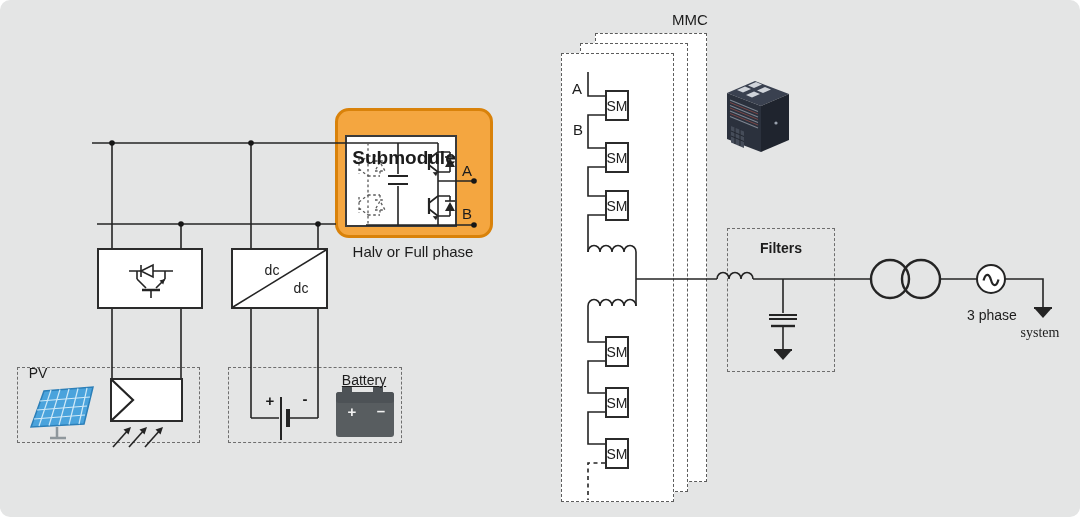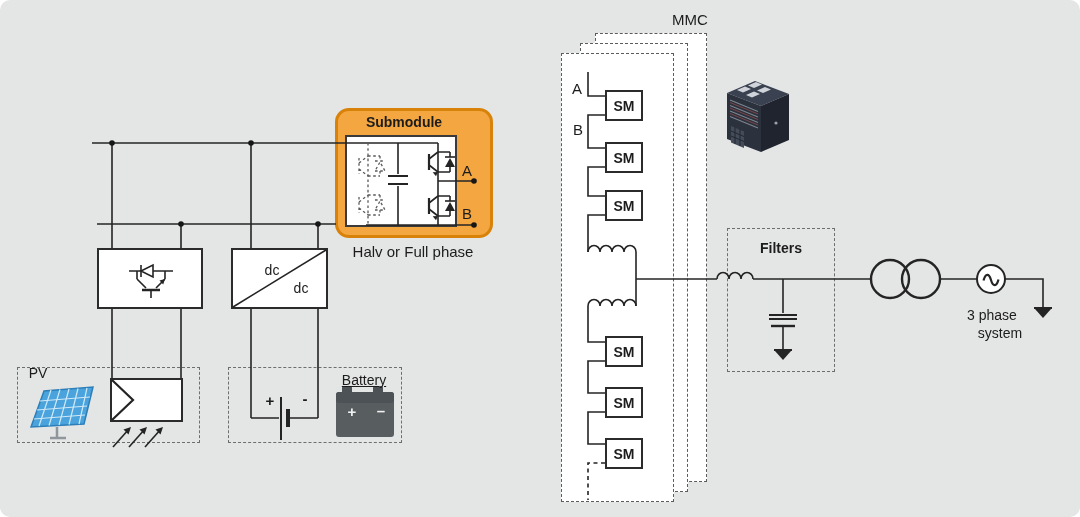--- a/index.html
+++ b/index.html
@@ -4,27 +4,27 @@
 <style>
   html,body{margin:0;padding:0;background:#ffffff;font-family:"Liberation Sans",sans-serif;}
   .stage{position:relative;width:1080px;height:517px;background:#e4e5e5;border-radius:10px;overflow:hidden;}
   .stage *{box-sizing:border-box;}
   .layer-boxes{position:absolute;inset:0;z-index:1;}
   .layer-svg{position:absolute;inset:0;z-index:2;pointer-events:none;}
   .layer-labels{position:absolute;inset:0;z-index:3;pointer-events:none;}
   .dashed-box{position:absolute;border:1.6px dashed #6e6e6e;}
   .mmc-box{position:absolute;border:1.6px dashed #5c5c5c;background:#ffffff;}
   .solid-box{position:absolute;background:#ffffff;border:2px solid #2b2b2b;}
-  .sm-box{position:absolute;left:605px;width:38px;height:31px;background:#fff;border:2px solid #2b2b2b;
-          display:flex;align-items:center;justify-content:center;font-size:14px;color:#1c1c1c;font-weight:bold;}
+  .sm-box{position:absolute;left:605px;width:24px;height:31px;background:#fff;border:2px solid #2b2b2b;
+          display:flex;align-items:center;justify-content:center;font-size:14px;color:#1c1c1c;}
   .orange-box{position:absolute;left:335px;top:108px;width:158px;height:130px;background:#f4a640;
               border:3px solid #d9820a;border-radius:14px;}
   .inner-white{position:absolute;left:345px;top:135px;width:112px;height:92px;background:#ffffff;border:2px solid #3a3a3a;}
   .lbl{position:absolute;transform:translate(-50%,-50%);font-size:14px;color:#1c1c1c;white-space:nowrap;}
-  .lbl.title{font-weight:700;font-size:14px;}
+  .lbl.title{font-weight:700;font-size:19px;margin-top:36px;}
   .lbl.med{font-size:15px;}
   .lbl.white{color:#f2f2f2;font-weight:700;}
 </style>
 </head>
 <body>
 
 <div class="stage">
 
   <div class="layer-boxes">
 
@@ -259,16 +259,16 @@
     <div class="lbl white" style="left:352px;top:411px;font-size:15px;">+</div>
     <div class="lbl white" style="left:381px;top:410px;font-size:15px;">–</div>
 
     <div class="lbl med" style="left:654px;top:19px;margin-left:36px;">MMC</div>
     <div class="lbl med" style="left:577px;top:88px;">A</div>
     <div class="lbl med" style="left:578px;top:129px;">B</div>
 
     <div class="lbl" style="left:781px;top:248px;font-weight:bold;">Filters</div>
 
     <div class="lbl" style="left:992px;top:315px;">3 phase</div>
-    <div class="lbl" style="left:1000px;top:333px;">system</div>
+    <div class="lbl" style="left:1040px;top:333px;font-family:Liberation Serif, serif;">system</div>
   </div>
 
 </div>
 
 </body></html>

